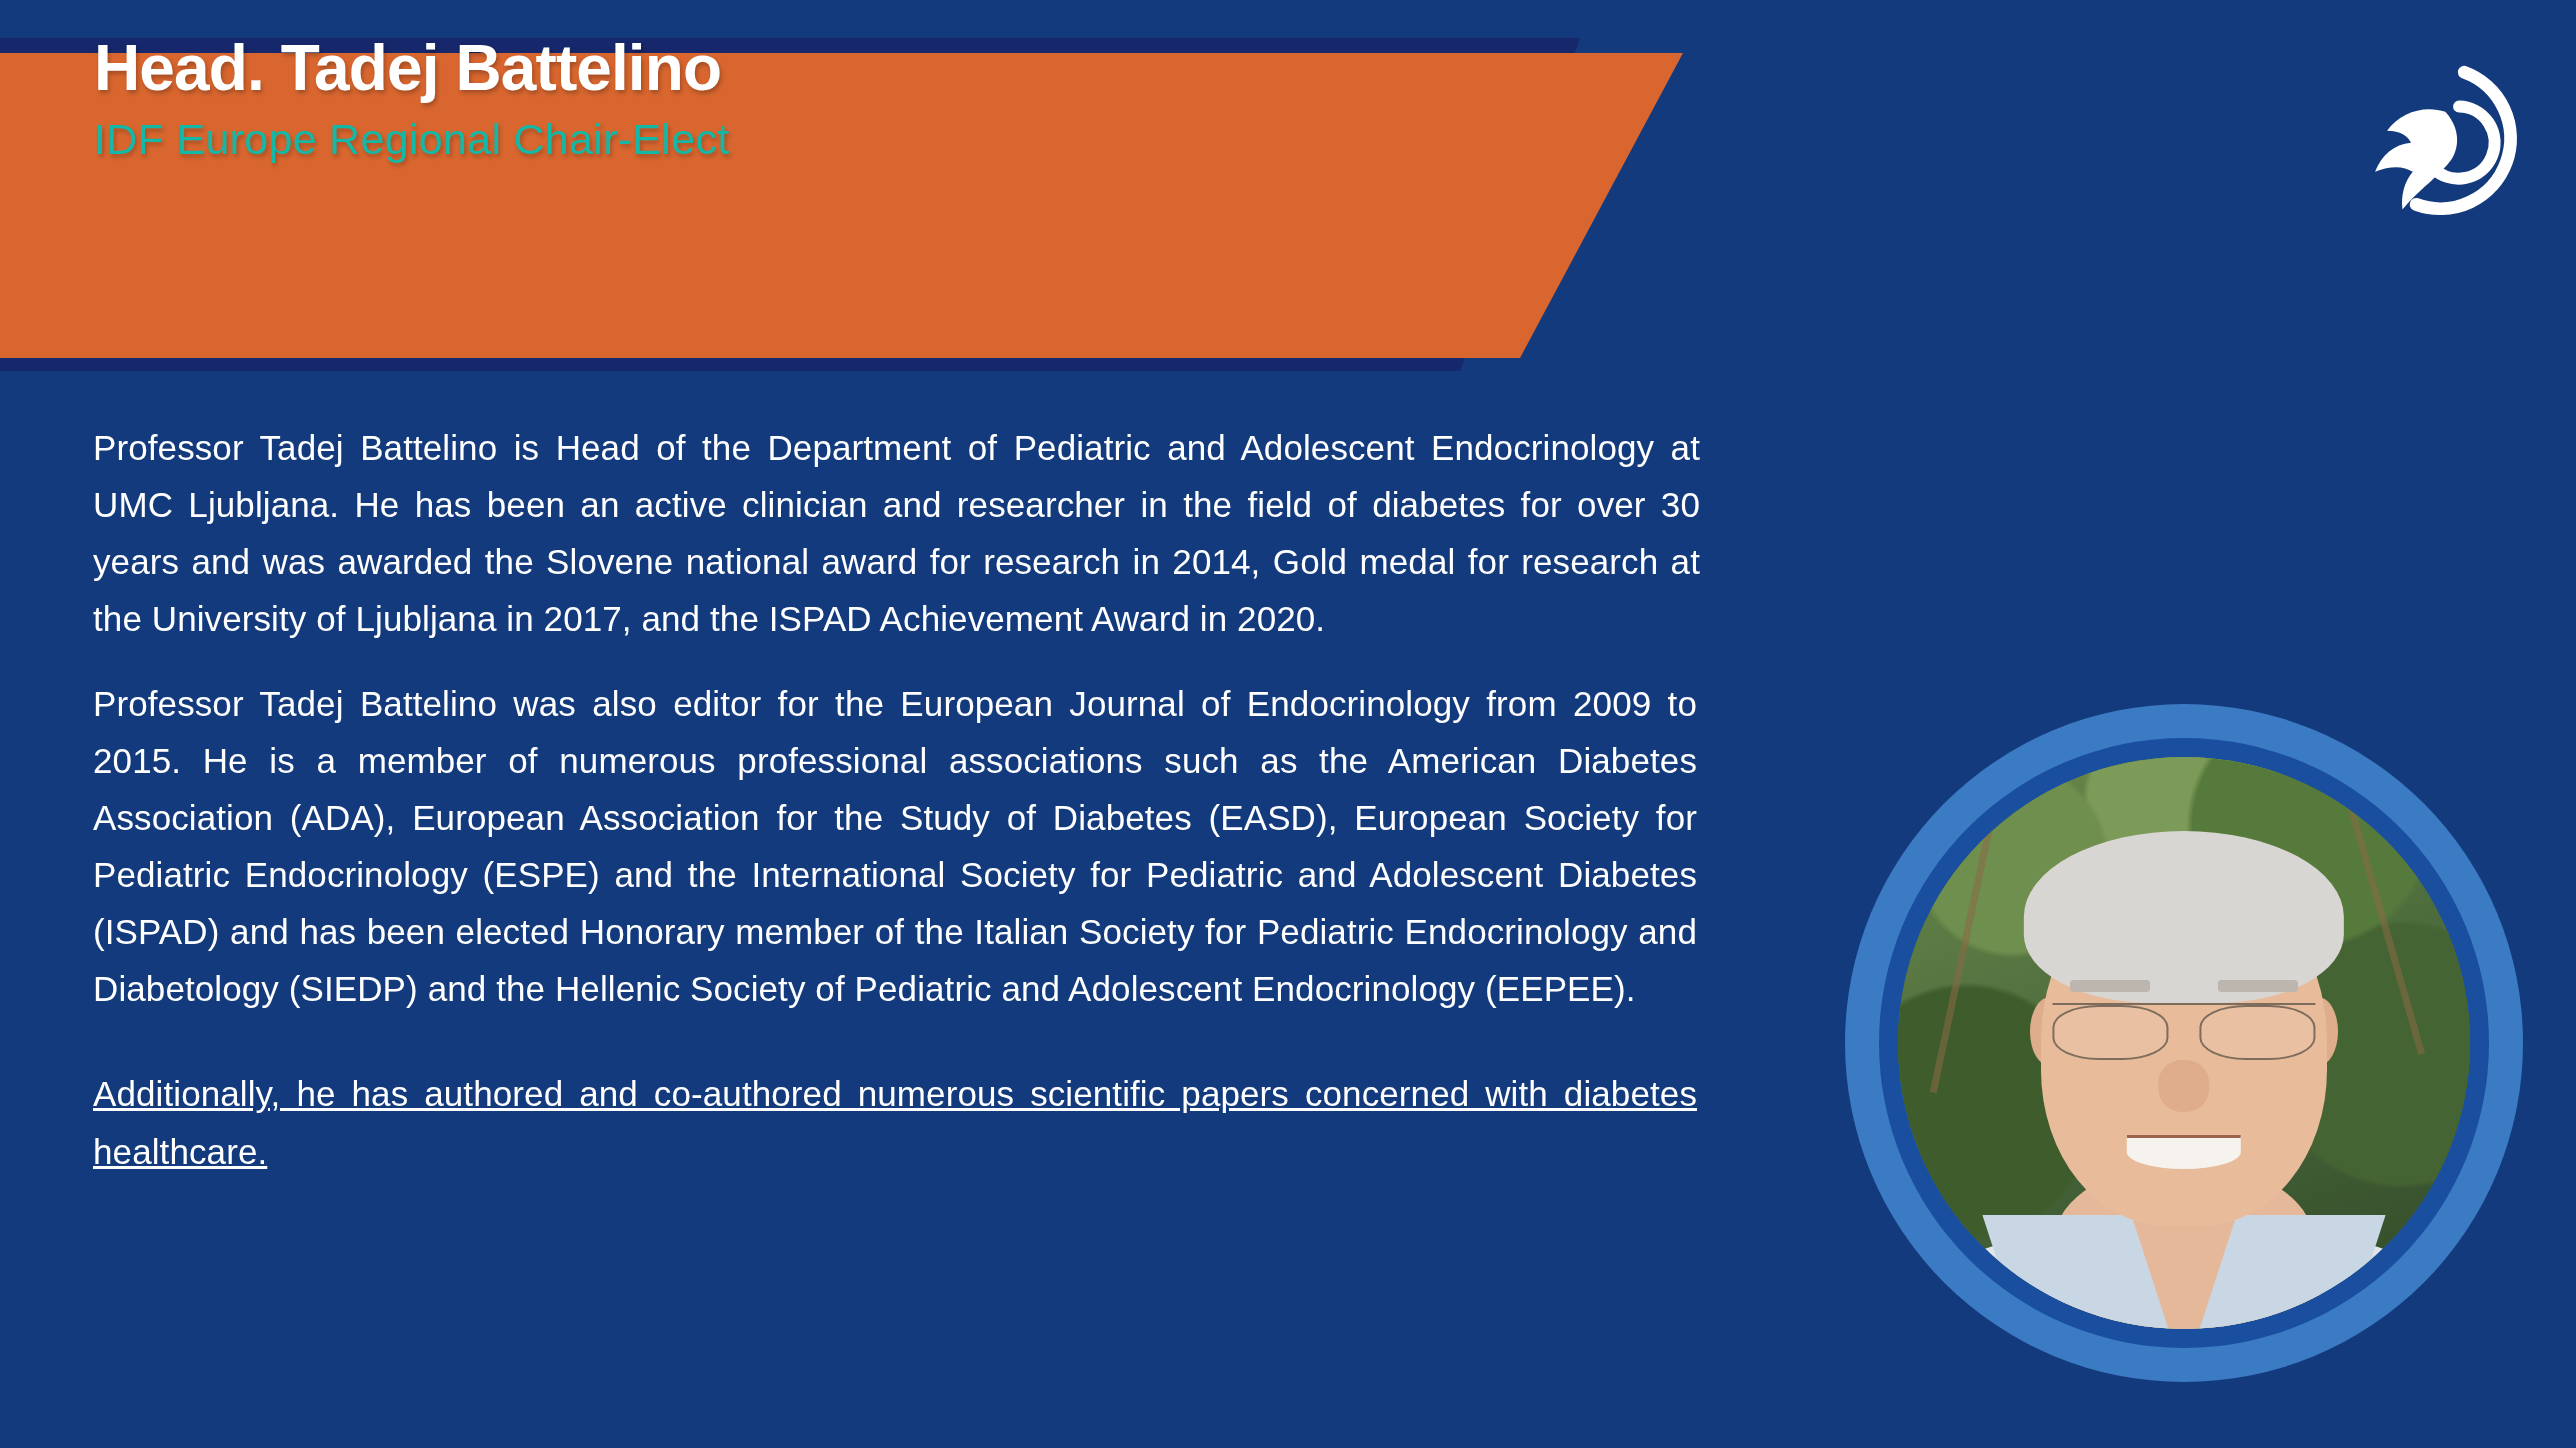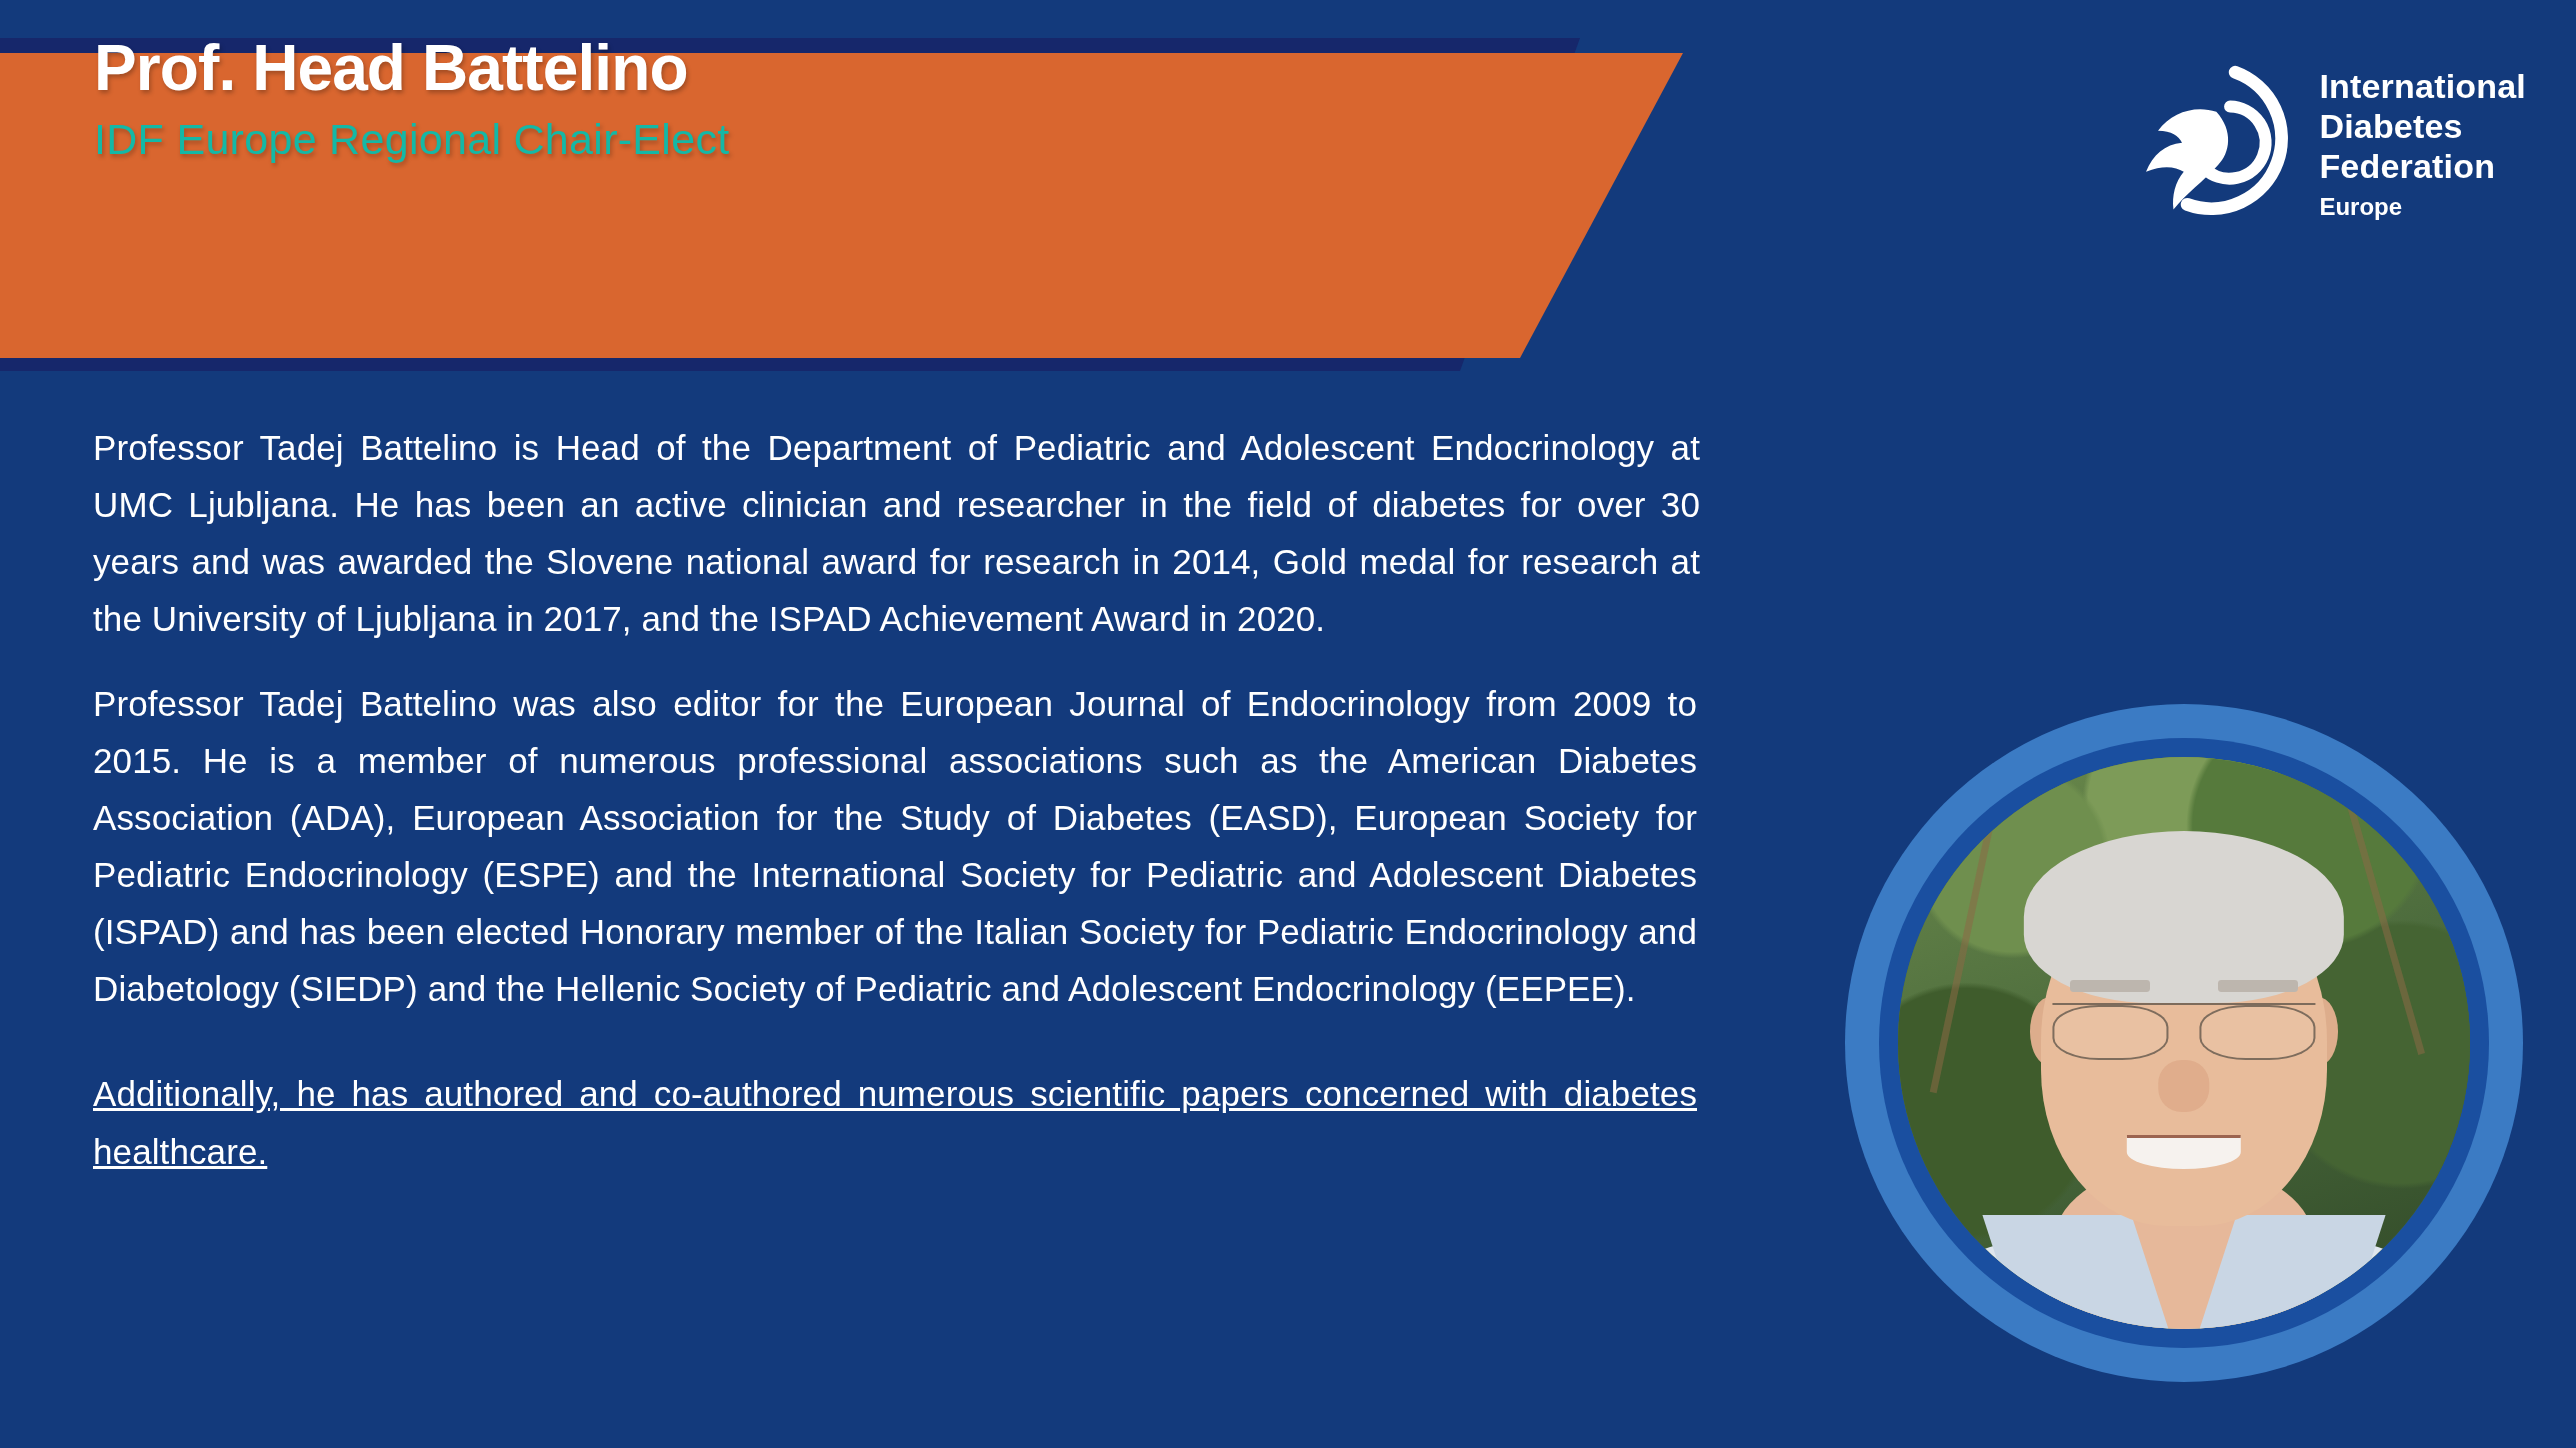--- a/index.html
+++ b/index.html
@@ -308,37 +308,31 @@
   }
 </style>
 </head>
 <body>
 
 <div class="header">
   <div class="banner-shadow"></div>
   <div class="banner"></div>
 
   <div class="banner-inner">
-    <div class="name">Prof. Head Battelino</div>
+    <div class="name">Head. Tadej Battelino</div>
     <div class="role">IDF Europe Regional Chair-Elect</div>
   </div>
 
   <div class="logo">
     <div class="logo-mark">
       <svg width="163" height="163" viewBox="0 0 190 190" aria-hidden="true">
         <path d="M118 12 A 80 80 0 1 1 62 166" fill="none" stroke="#ffffff" stroke-width="15" stroke-linecap="round"></path>
         <path d="M112 52 a 42 42 0 1 1 -30 72" fill="none" stroke="#ffffff" stroke-width="14" stroke-linecap="round"></path>
         <path d="M96 58 C 72 50, 44 58, 28 80 C 44 80, 52 86, 56 94 C 36 96, 22 108, 14 128 C 34 120, 48 122, 58 128 C 48 140, 44 156, 46 172 C 62 152, 80 140, 98 120 C 112 106, 116 80, 96 58 Z" fill="#ffffff"></path>
       </svg>
-    </div>
-    <div class="logo-text">
-      <span class="l1">International</span>
-      <span class="l2">Diabetes</span>
-      <span class="l3">Federation</span>
-      <span class="l4">Europe</span>
     </div>
   </div>
 </div>
 
 <div class="content">
   <p class="para p1">Professor Tadej Battelino is Head of the Department of Pediatric and Adolescent Endocrinology at UMC Ljubljana. He has been an active clinician and researcher in the field of diabetes for over 30 years and was awarded the Slovene national award for research in 2014, Gold medal for research at the University of Ljubljana in 2017, and the ISPAD Achievement Award in 2020.</p>
   <p class="para p2 wrapcol">Professor Tadej Battelino was also editor for the European Journal of Endocrinology from 2009 to 2015. He is a member of numerous professional associations such as the American Diabetes Association (ADA), European Association for the Study of Diabetes (EASD), European Society for Pediatric Endocrinology (ESPE) and the International Society for Pediatric and Adolescent Diabetes (ISPAD) and has been elected Honorary member of the Italian Society for Pediatric Endocrinology and Diabetology (SIEDP) and the Hellenic Society of Pediatric and Adolescent Endocrinology (EEPEE).</p>
   <p class="para p3 wrapcol">Additionally, he has authored and co-authored numerous scientific papers concerned with diabetes healthcare.</p>
 </div>
 

